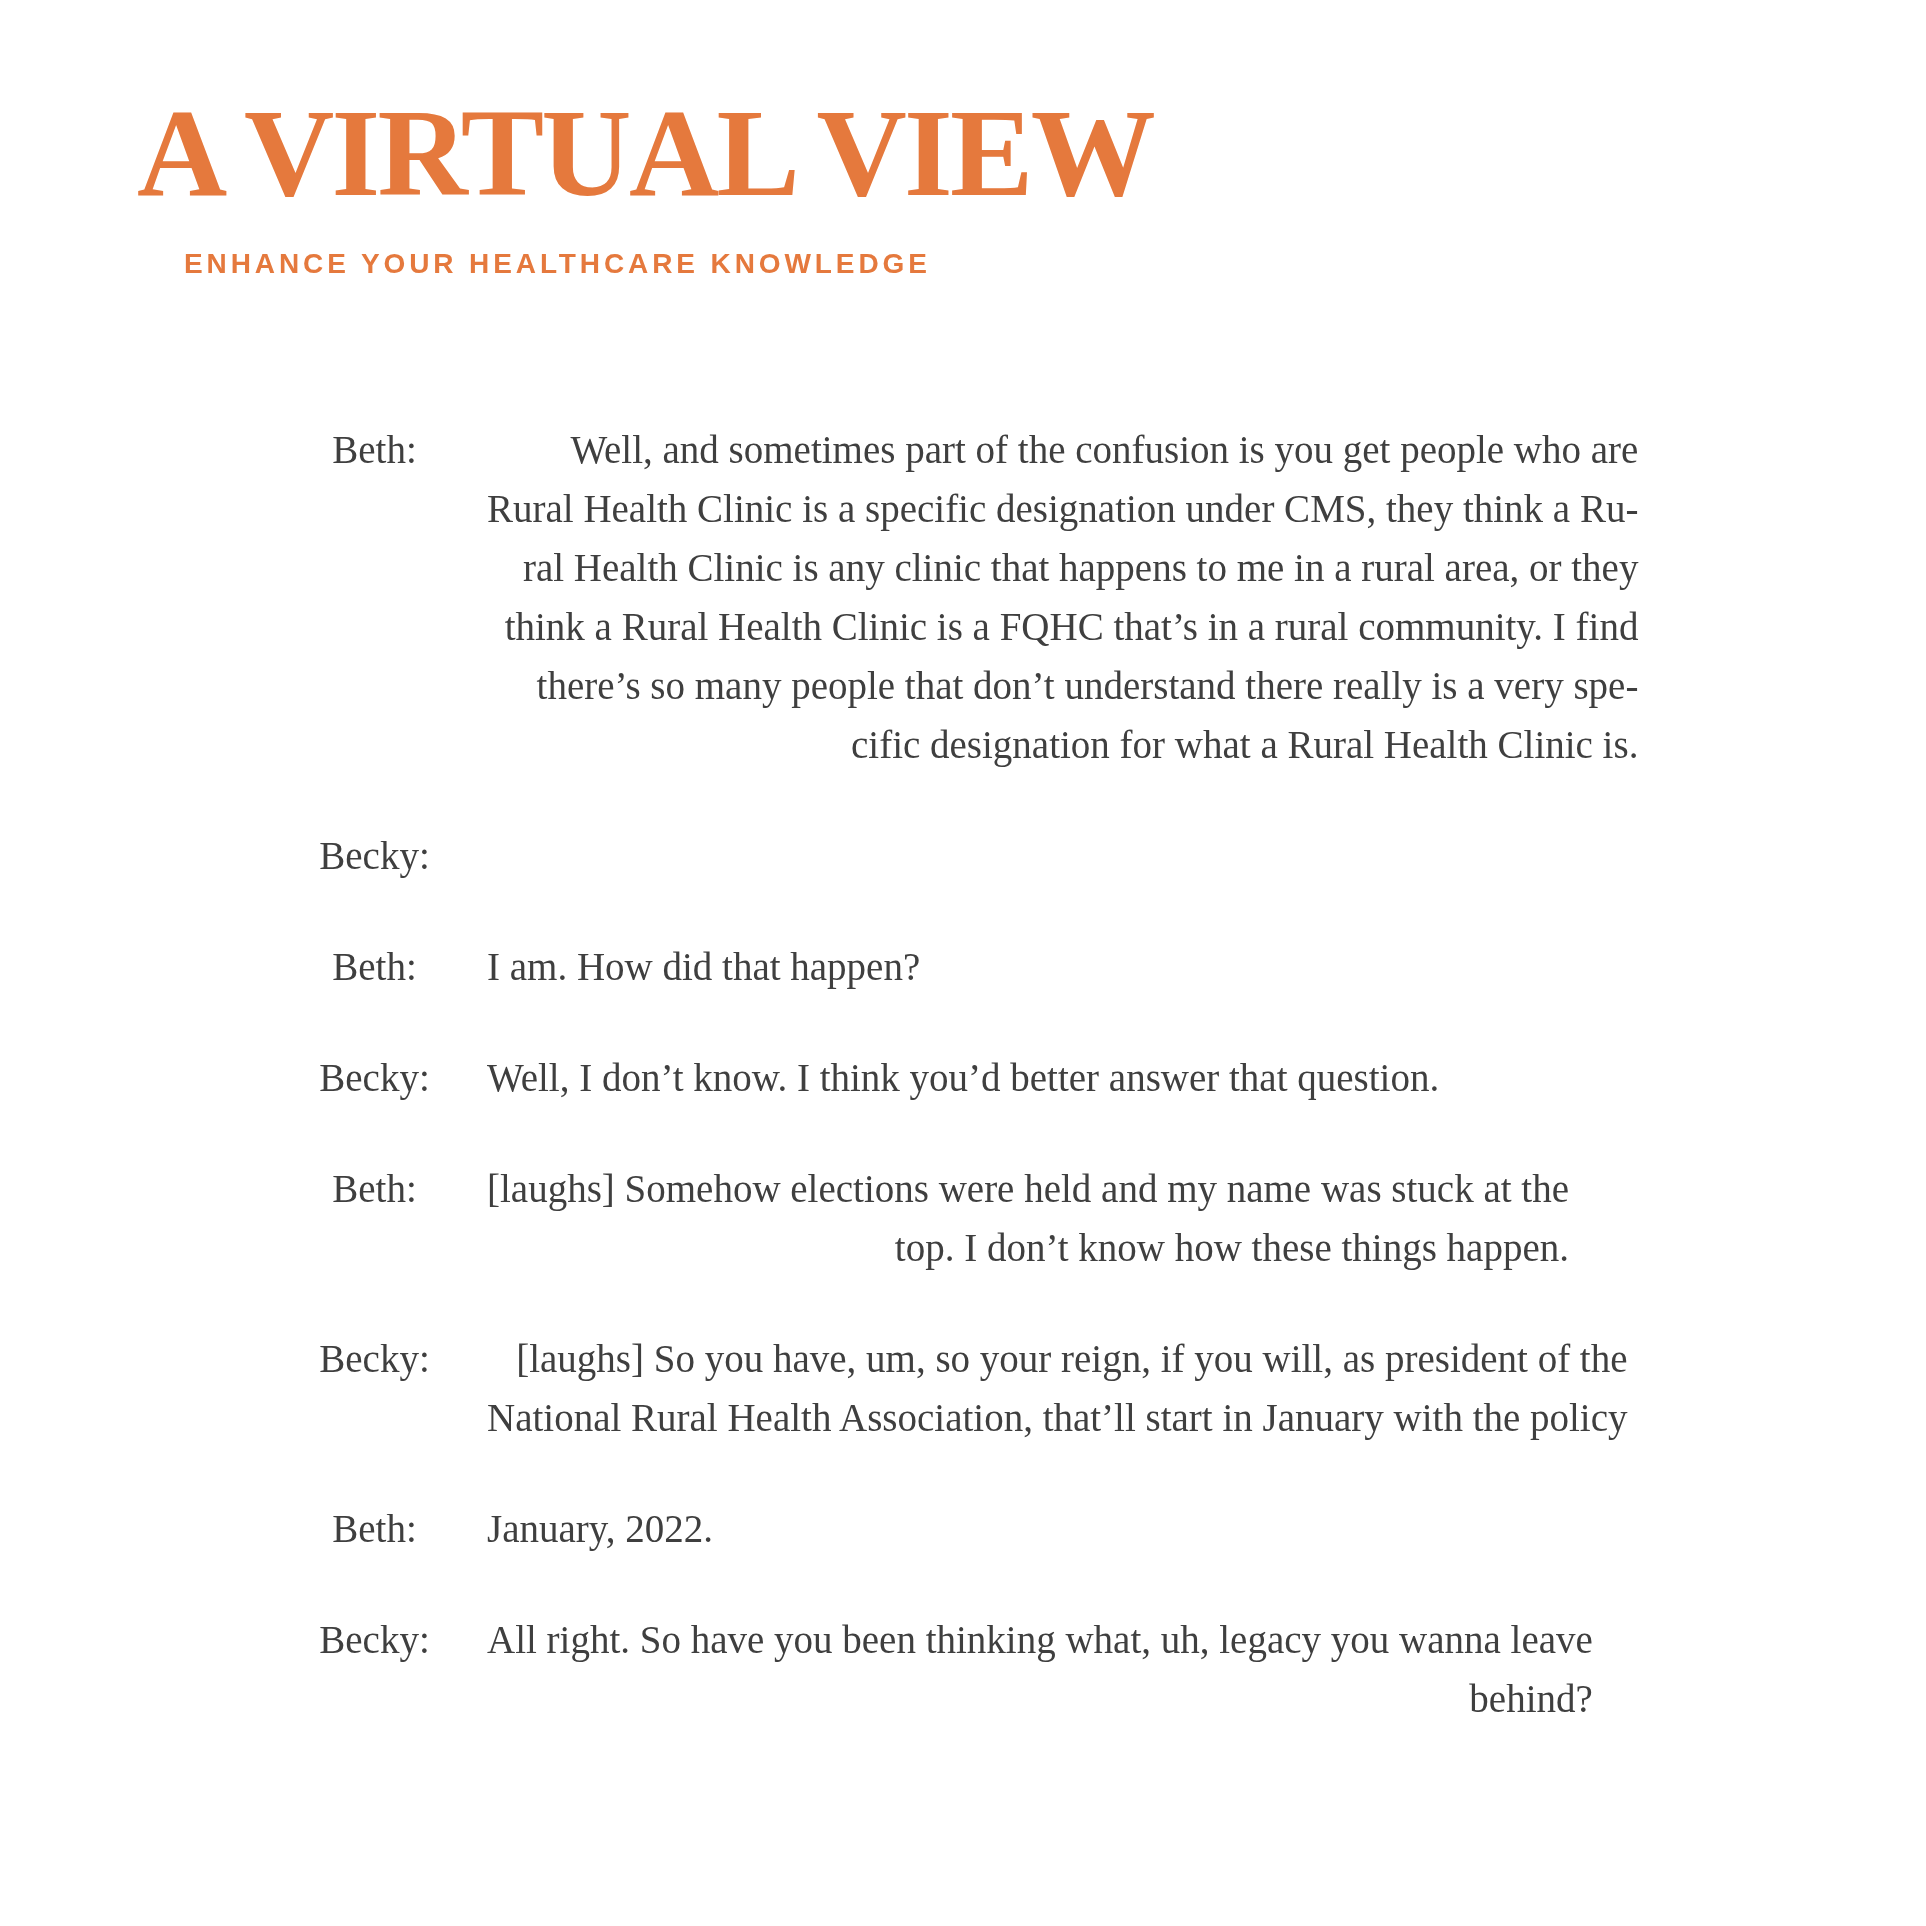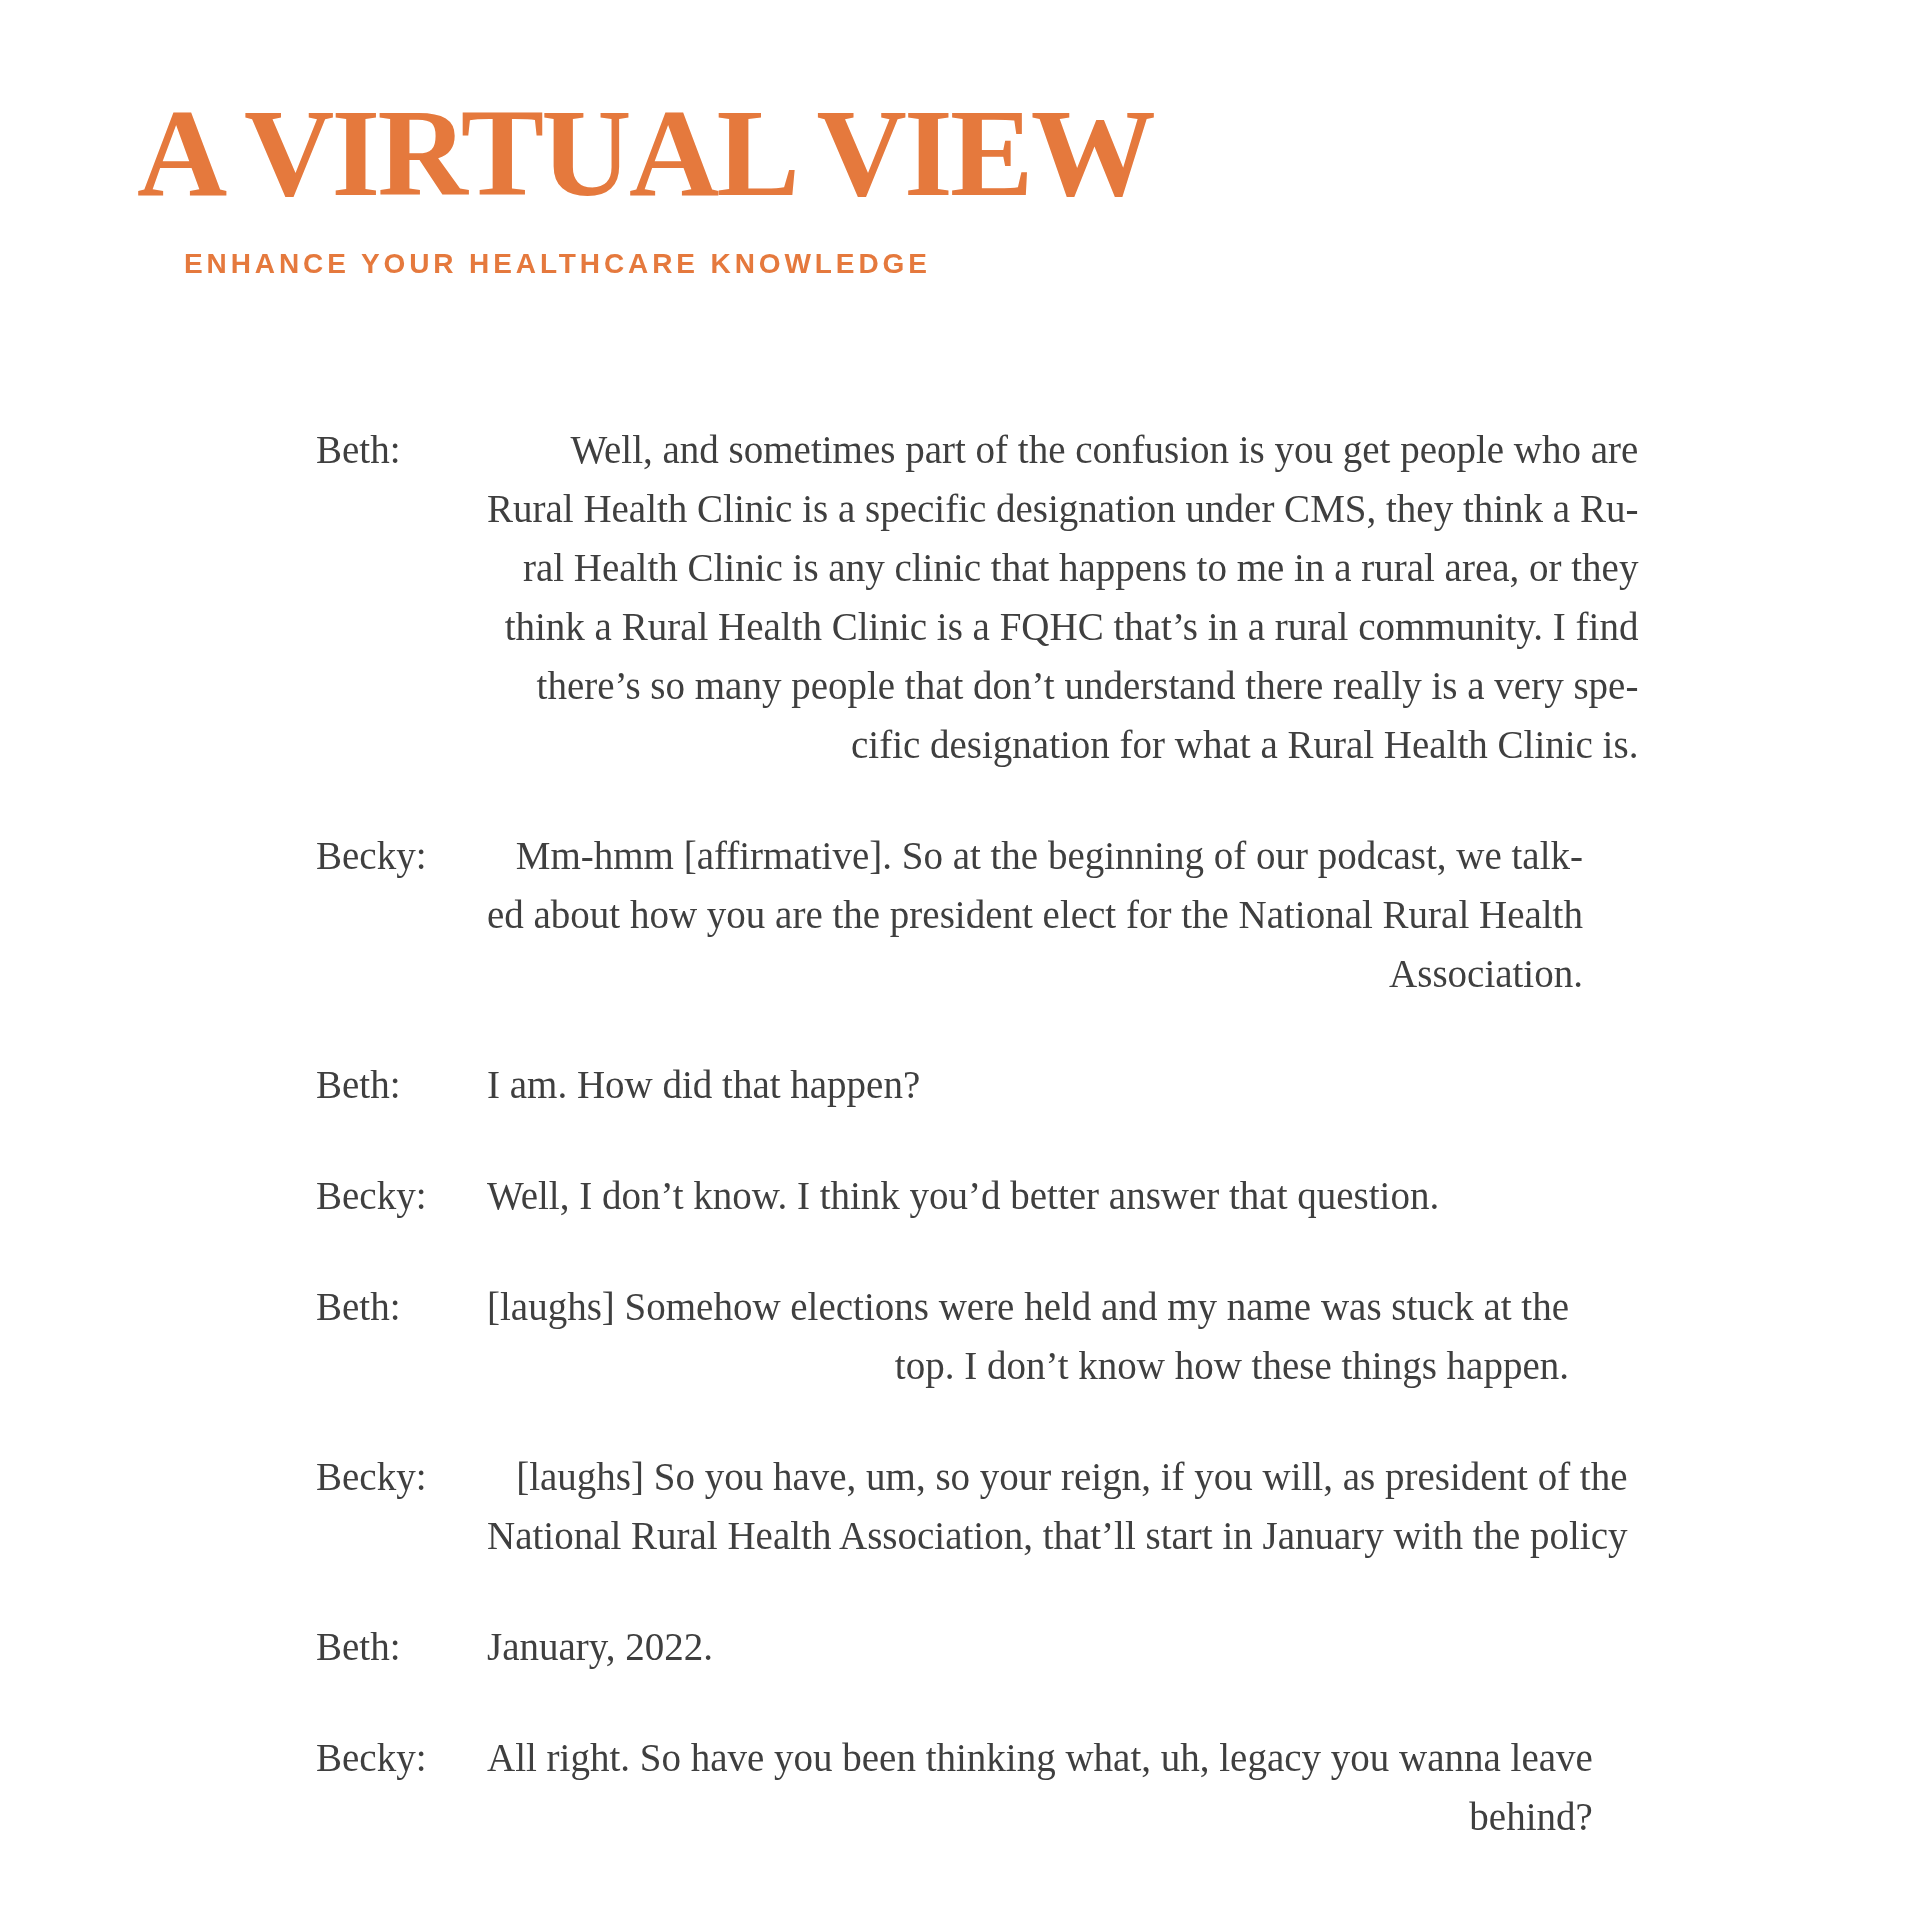--- a/index.html
+++ b/index.html
@@ -38,21 +38,21 @@
     position: absolute;
     left: 316px; top: 420px;
     width: 1425px;
     color: var(--ink, #3F3F3F);
     font-size: 39px;
   }
   .entry { display: flex; margin-bottom: 52px; }
   .speaker {
     width: 117px;
     flex: 0 0 117px;
-    text-align: left;
+    text-align: center;
     line-height: 59px;
     white-space: nowrap;
   }
   .lines { margin-left: 54px; text-align: right; }
   .line { line-height: 59px; white-space: nowrap; }
 </style>
 </head>
 <body style="--accent: #E5793D; --ink: #3F3F3F; --teal: #3E8E98; --teal-dark: #35828D; --teal-light: #4D99A3; --teal-ink: #2B5F6B;">
 
 <header>
@@ -68,25 +68,20 @@
         <div class="line">Rural Health Clinic is a specific designation under CMS, they think a Ru-</div>
         <div class="line">ral Health Clinic is any clinic that happens to me in a rural area, or they</div>
         <div class="line">think a Rural Health Clinic is a FQHC that’s in a rural community. I find</div>
         <div class="line">there’s so many people that don’t understand there really is a very spe-</div>
         <div class="line">cific designation for what a Rural Health Clinic is.</div>
       </div>
   </div>
 
   <div class="entry">
     <div class="speaker">Becky:</div>
-    <div class="lines">
-        <div class="line">Mm-hmm [affirmative]. So at the beginning of our podcast, we talk-</div>
-        <div class="line">ed about how you are the president elect for the National Rural Health</div>
-        <div class="line">Association.</div>
-      </div>
   </div>
 
   <div class="entry">
     <div class="speaker">Beth:</div>
     <div class="lines">
         <div class="line">I am. How did that happen?</div>
       </div>
   </div>
 
   <div class="entry">

